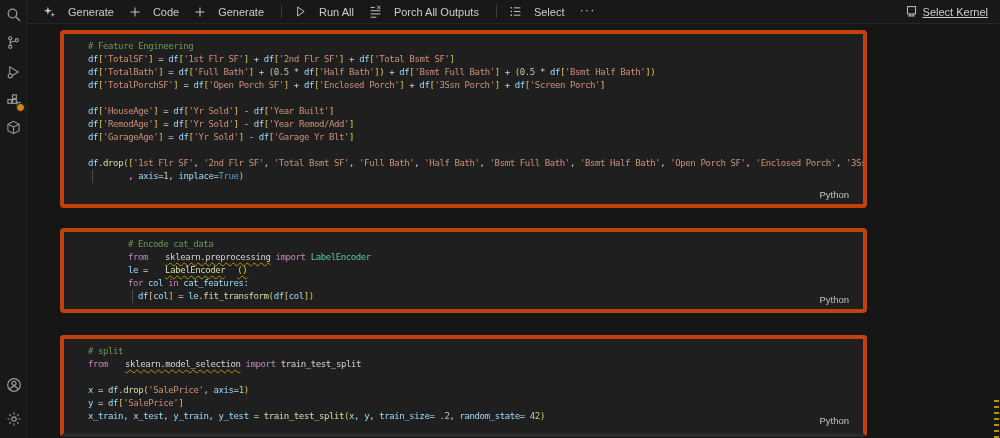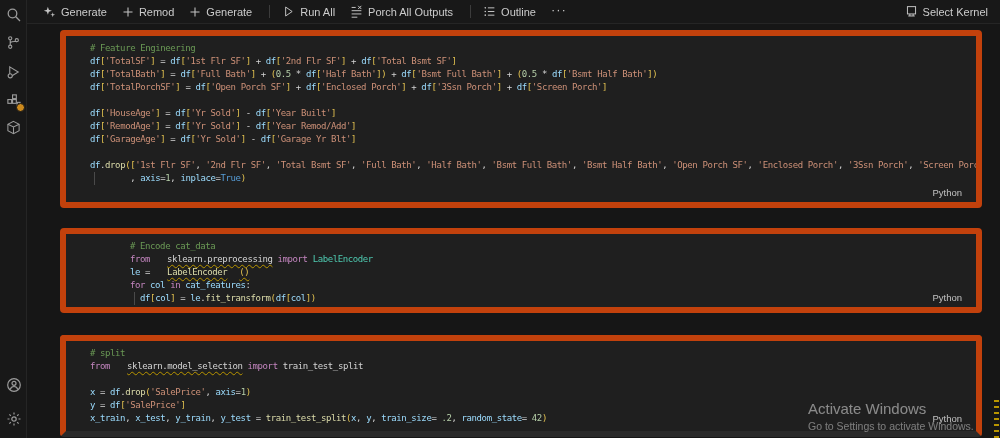--- a/index.html
+++ b/index.html
@@ -14,31 +14,31 @@
              align-items:center; justify-content:center; color:#9b9b9b; }
   .ab-item svg { display:block; }
   .ab-badge { position:absolute; right:2px; bottom:1px; width:9px; height:9px;
               border-radius:50%; background:#cc8a1d; border:1px solid #181818;
               font-size:6px; color:#1d1d1d; text-align:center; line-height:8px; font-weight:bold; }
 
   
   .toolbar { position:absolute; left:27px; top:0; width:973px; height:24px;
              background:#181818; border-bottom:1px solid #252525; display:flex;
              align-items:center; padding-left:16px; color:#cccccc; font-size:11px; z-index:4; }
-  .tb-item { display:flex; align-items:center; gap:5px; margin-right:15px; cursor:default;
+  .tb-item { display:flex; align-items:center; gap:12px; margin-right:15px; cursor:default;
              white-space:nowrap; }
   .tb-item .ic { display:flex; align-items:center; color:#c5c5c5; }
   .tb-sep { width:1px; height:13px; background:#3c3c3c; margin:0 12px 0 2px; }
   .tb-more { font-size:13px; letter-spacing:1px; color:#c5c5c5; margin-top:-4px; }
   .tb-kernel { position:absolute; right:12px; top:0; height:24px; display:flex;
-               align-items:center; gap:5px; color:#cccccc; }
-
-  
-  .cell { position:absolute; left:60px; width:922px; background:#1f1f1f;
-          border:6px solid #c2410c; border-radius:4px; overflow:hidden; }
+               align-items:center; gap:5px; color:#cccccc;text-decoration:underline; }
+
+  
+  .cell { position:absolute; left:60px; width:807px; background:#1f1f1f;
+          border:4px solid #c2410c; border-radius:4px; overflow:hidden; }
   .cell-1 { top:30px;  height:178px; }
   .cell-2 { top:228px; height:85px;padding-left:40px;  }
   .cell-3 { top:335px; height:102px; border-bottom-color:#2a2a2a; }
   .lines { padding:6px 8px 0 24px; font-family:"DejaVu Sans Mono","Liberation Mono",monospace;
            font-size:9px; line-height:13px; letter-spacing:-0.4px; white-space:pre; color:#d4d4d4; }
   .line { position:relative; height:13px; }
   .line.has-guide::before { content:""; position:absolute; left:4px; top:0; bottom:0;
                             border-left:1px solid #4a4a4a; }
   .lang-label { position:absolute; right:14px; bottom:4px; font-size:9.5px; color:#c2c2c2; }
   .cell-3 .lang-label { bottom:7px; }
@@ -132,21 +132,21 @@
           </svg>
       </span>
       <span>Generate</span>
     </div>
     <div class="tb-item">
       <span class="ic">
         <svg width="12" height="12" viewBox="0 0 16 16" stroke="#c5c5c5" stroke-width="1.4">
             <path d="M8 2 V14 M2 8 H14"></path>
           </svg>
       </span>
-      <span>Remod</span>
+      <span>Code</span>
     </div>
     <div class="tb-item">
       <span class="ic">
         <svg width="12" height="12" viewBox="0 0 16 16" stroke="#c5c5c5" stroke-width="1.4">
             <path d="M8 2 V14 M2 8 H14"></path>
           </svg>
       </span>
       <span>Generate</span>
     </div>
     <div class="tb-sep"></div>
@@ -170,21 +170,21 @@
     <div class="tb-sep"></div>
     <div class="tb-item">
       <span class="ic">
         <svg width="13" height="13" viewBox="0 0 16 16" fill="none" stroke="#c5c5c5" stroke-width="1.2">
             <path d="M6 3.5 H14 M6 8 H14 M6 12.5 H14"></path>
             <circle cx="2.8" cy="3.5" r="1" fill="#c5c5c5" stroke="none"></circle>
             <circle cx="2.8" cy="8" r="1" fill="#c5c5c5" stroke="none"></circle>
             <circle cx="2.8" cy="12.5" r="1" fill="#c5c5c5" stroke="none"></circle>
           </svg>
       </span>
-      <span>Outline</span>
+      <span>Select</span>
     </div>
     <div class="tb-item tb-more">
       <span>···</span>
     </div>
     <div class="tb-kernel">
       <span class="ic">
         <svg width="13" height="13" viewBox="0 0 16 16" fill="none" stroke="#c5c5c5" stroke-width="1.2">
             <rect x="3" y="2" width="10" height="9"></rect>
             <path d="M6 11 V13.5 M10 11 V13.5 M4 13.5 H12"></path>
           </svg>
@@ -209,18 +209,14 @@
   <div class="ruler">
       <span class="ruler-mark" style="top: 400px;"></span>
       <span class="ruler-mark" style="top: 406px;"></span>
       <span class="ruler-mark" style="top: 412px;"></span>
       <span class="ruler-mark" style="top: 418px;"></span>
       <span class="ruler-mark" style="top: 424px;"></span>
       <span class="ruler-mark" style="top: 430px;"></span>
       <span class="ruler-mark" style="top: 436px;"></span>
     </div>
 
-  <div class="watermark">
-    <div class="wm1">Activate Windows</div>
-    <div class="wm2">Go to Settings to activate Windows.</div>
-  </div>
 
 </div>
 
 </body></html>

